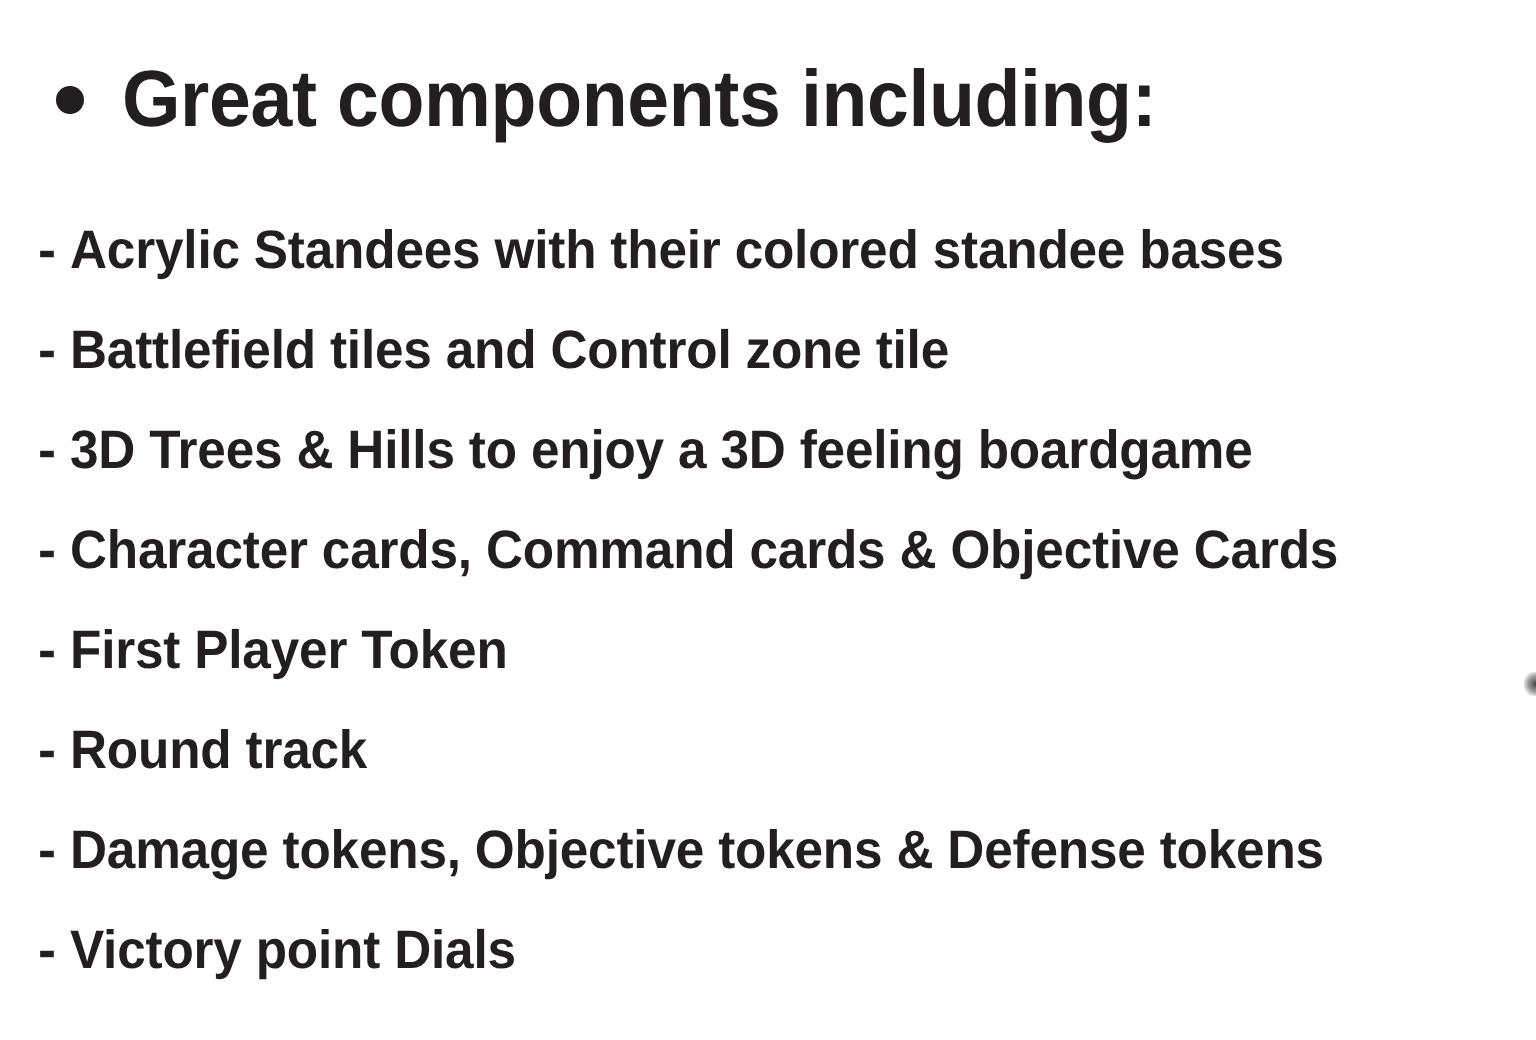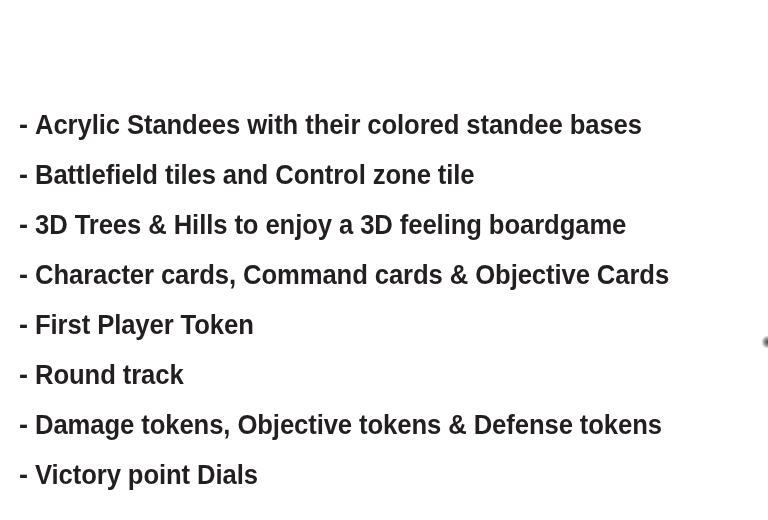--- a/index.html
+++ b/index.html
@@ -106,20 +106,24 @@
                 rgba(35,31,32,0.45) 45%,
                 rgba(35,31,32,0) 80%);
     pointer-events: none;
   }
 </style>
 </head>
 <body>
 
 <div class="page">
 
+  <div class="heading-row">
+    <span class="heading-bullet"></span>
+    <span class="heading-text">Great components including:</span>
+  </div>
 
   <ul class="component-list">
 
     <li class="component-item">
       <span class="item-dash">-</span>
       <span class="item-text">Acrylic Standees with their colored standee bases</span>
     </li>
 
     <li class="component-item">
       <span class="item-dash">-</span>

